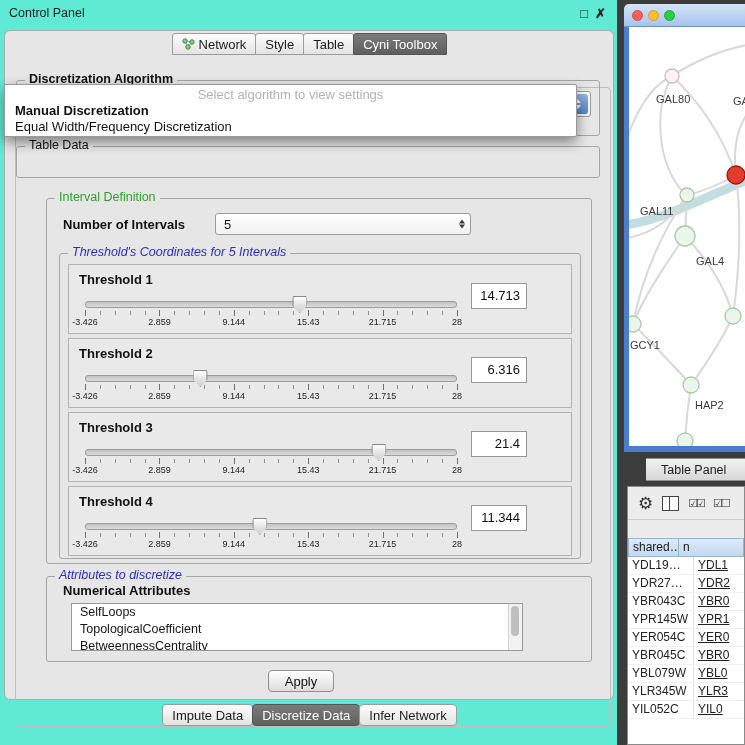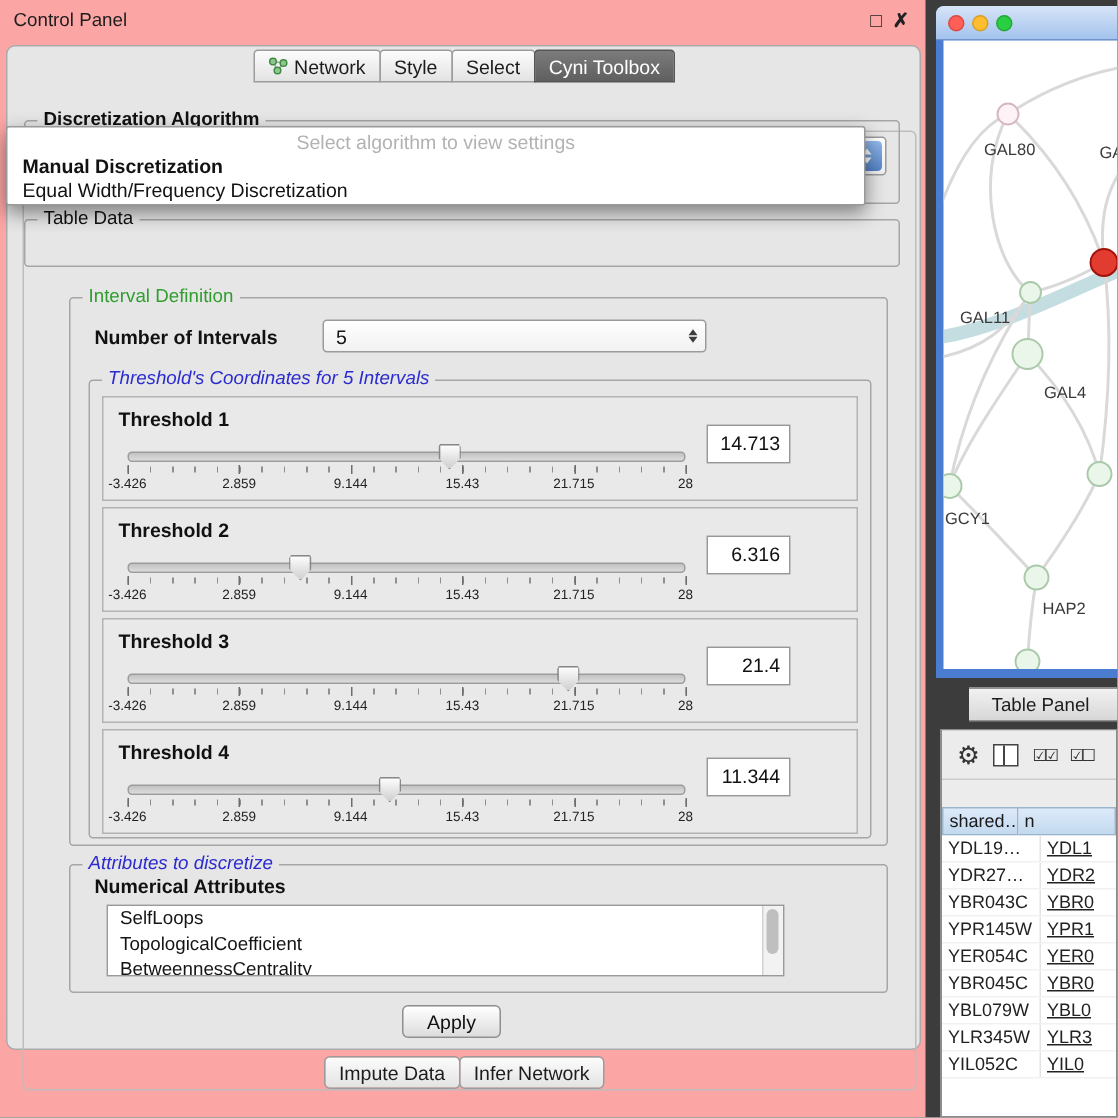--- a/index.html
+++ b/index.html
@@ -1,20 +1,20 @@
 <!DOCTYPE html>
 <html><head>
 <meta charset="utf-8">
 <style>
   html,body{margin:0;padding:0;}
   body{font-family:"Liberation Sans",sans-serif;background:#2e2e2e;}
   .app{position:relative;width:745px;height:745px;overflow:hidden;background:#e7e7e7;user-select:none;}
 
   
-  .control-panel{position:absolute;left:0;top:0;width:620px;height:745px;background:#fca5a5;border-right:1px solid #5a5a5a;}
+  .control-panel{position:absolute;left:0;top:0;width:620px;height:745px;background:#5eead4;border-right:1px solid #5a5a5a;}
   .cp-titlebar{position:absolute;left:0;top:0;width:620px;height:26px;display:flex;align-items:center;}
   .cp-title{font-size:12.5px;color:#1d1d1d;padding-left:9px;}
   .cp-btns{margin-left:auto;display:flex;gap:7px;padding-right:14px;}
   .cp-btn{font-size:13px;color:#222;cursor:default;}
   .cp-btn.close{font-weight:bold;}
 
   .main-panel{position:absolute;left:4px;top:30px;width:610px;height:670px;background:#e6e6e6;border:1px solid #ababab;border-radius:6px;box-sizing:border-box;}
   .inner-panel{position:absolute;left:10px;top:56px;width:596px;height:640px;border:1px solid #bdbdbd;border-radius:4px;box-sizing:border-box;}
 
   .top-tabs{position:absolute;left:0;top:33px;width:620px;display:flex;justify-content:center;z-index:5;}
@@ -147,21 +147,21 @@
               <circle cx="10" cy="4" r="2.2" fill="#8cc88c" stroke="#418b41"></circle>
               <circle cx="6" cy="9" r="2.2" fill="#8cc88c" stroke="#418b41"></circle>
             </svg>
           </span>
           <span class="tab-label">Network</span>
         </div>
         <div class="tab">
           <span class="tab-label">Style</span>
         </div>
         <div class="tab">
-          <span class="tab-label">Select</span>
+          <span class="tab-label">Table</span>
         </div>
         <div class="tab active">
           <span class="tab-label">Cyni Toolbox</span>
         </div>
       </div>
 
     <div class="group algo-group">
       <span class="group-title black bold">Discretization Algorithm</span>
       <div class="combo algo-combo">
         <span class="combo-cap">
@@ -296,20 +296,23 @@
         </div>
       </div>
     </div>
 
     <button class="apply-btn">Apply</button>
 
     <div class="bottom-tabs">
         <div class="tab">
           <span class="tab-label">Impute Data</span>
         </div>
+        <div class="tab active">
+          <span class="tab-label">Discretize Data</span>
+        </div>
         <div class="tab">
           <span class="tab-label">Infer Network</span>
         </div>
       </div>
   </div>
 
   <div class="right-backdrop"></div>
 
   <div class="net-window">
     <div class="net-titlebar">

